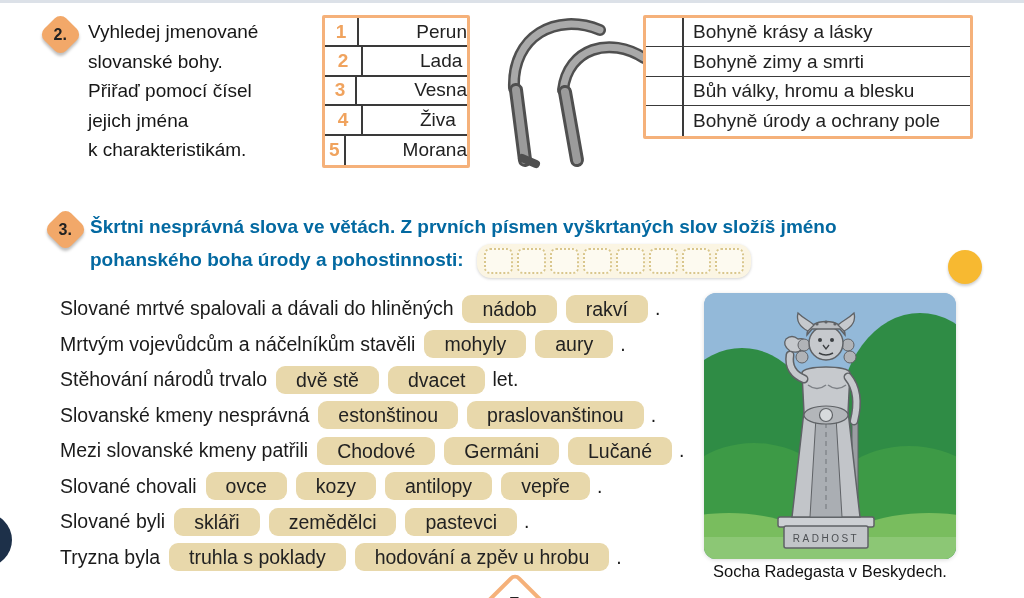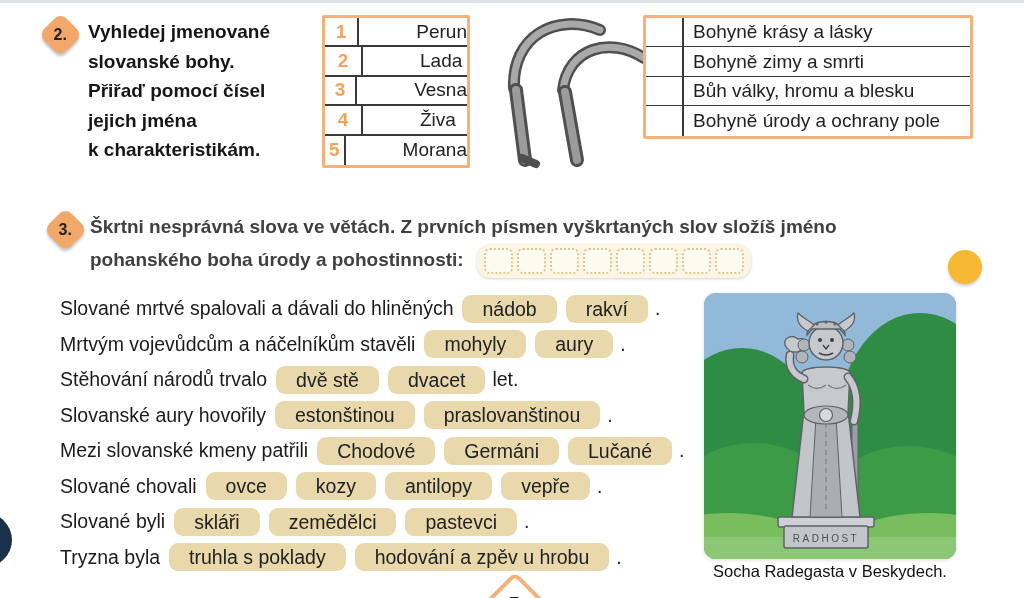--- a/index.html
+++ b/index.html
@@ -14,21 +14,21 @@
   .badge {
     position:absolute; width:31px; height:31px; background:#f2a869; border-radius:8px;
     transform:rotate(45deg); box-shadow:2px 2px 3px rgba(0,0,0,.25);
     display:flex; align-items:center; justify-content:center;
   }
   .badge span { transform:rotate(-45deg); font-weight:bold; font-size:16px; color:#222; }
 
   
   .ex2-text {
     position:absolute; left:88px; top:17px; width:230px;
-    font-weight:bold; font-size:19px; line-height:29.5px; color:#161616;
+    font-weight:normal; font-size:19px; line-height:29.5px; color:#161616;
   }
 
   
   .gods-table {
     position:absolute; left:322px; top:15px; width:148px;
     border:3px solid #f5b17a; border-radius:2px; background:#fff;
   }
   .god-row { display:flex; height:29.4px; }
   .god-row:not(:last-child) { border-bottom:2px solid #3a3a3a; }
   .god-num {
@@ -46,21 +46,21 @@
     border:3px solid #f5b17a; border-radius:2px; background:#fff;
   }
   .char-row { display:flex; height:29.4px; }
   .char-row:not(:last-child) { border-bottom:1.5px solid #3a3a3a; }
   .char-answer { width:38px; border-right:2px solid #3a3a3a; }
   .char-label { flex:1; display:flex; align-items:center; padding-left:9px; font-size:19px; color:#222; }
 
   
   .ex3-heading {
     position:absolute; left:90px; top:210px; width:870px;
-    font-weight:bold; font-size:19px; line-height:33px; color:#404040;
+    font-weight:bold; font-size:19px; line-height:33px; color:#0369a1;
   }
   .letterbox-wrap {
     display:inline-flex; vertical-align:middle; margin-left:8px; padding:4px 7px;
     background:#fbf5e3; border-radius:14px; box-shadow:0 1px 3px rgba(0,0,0,.18); gap:4px;
   }
   .letter-box {
     width:29px; height:26px; border:2px dotted #d9c68c; border-radius:6px; background:#fdfaf0;
   }
 
   .hotspot-dot {
@@ -209,21 +209,21 @@
       <button class="chip">aury</button>
       <span class="post">.</span>
     </div>
     <div class="sentence">
       <span class="pre">Stěhování národů trvalo</span>
       <button class="chip">dvě stě</button>
       <button class="chip">dvacet</button>
       <span class="post">let.</span>
     </div>
     <div class="sentence">
-      <span class="pre">Slovanské aury hovořily</span>
+      <span class="pre">Slovanské kmeny nesprávná</span>
       <button class="chip">estonštinou</button>
       <button class="chip">praslovanštinou</button>
       <span class="post">.</span>
     </div>
     <div class="sentence">
       <span class="pre">Mezi slovanské kmeny patřili</span>
       <button class="chip">Chodové</button>
       <button class="chip">Germáni</button>
       <button class="chip">Lučané</button>
       <span class="post">.</span>

